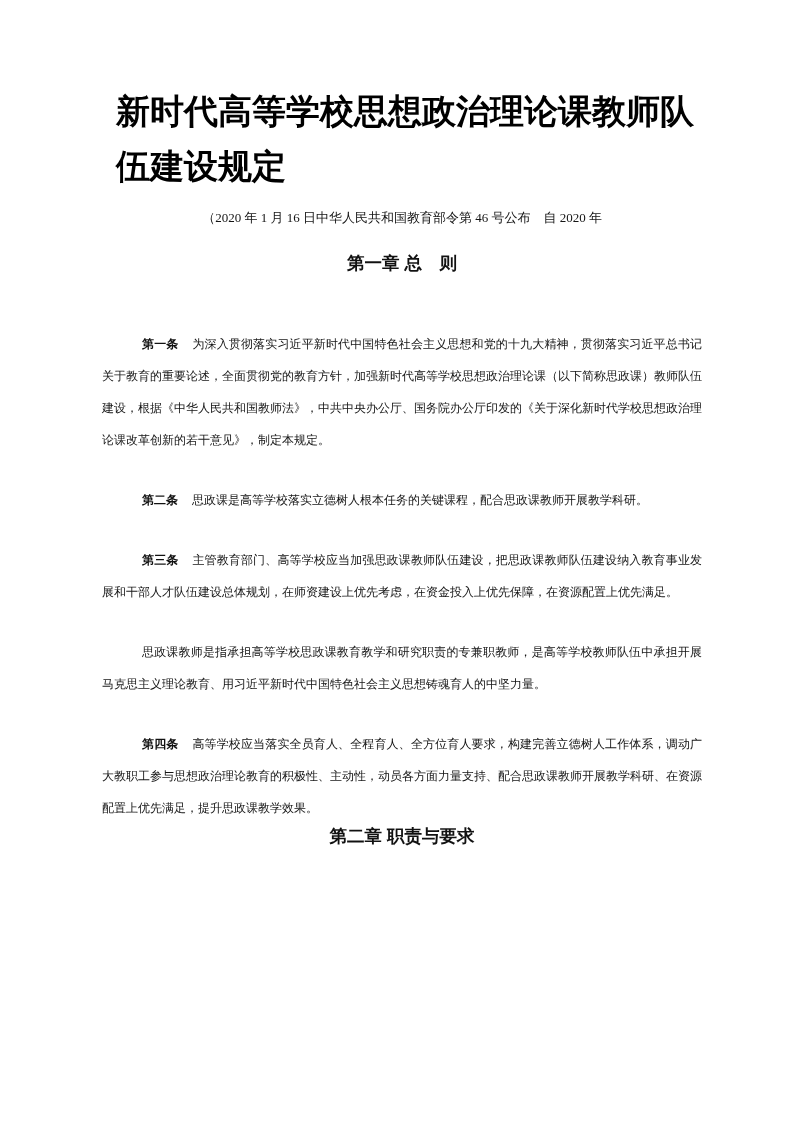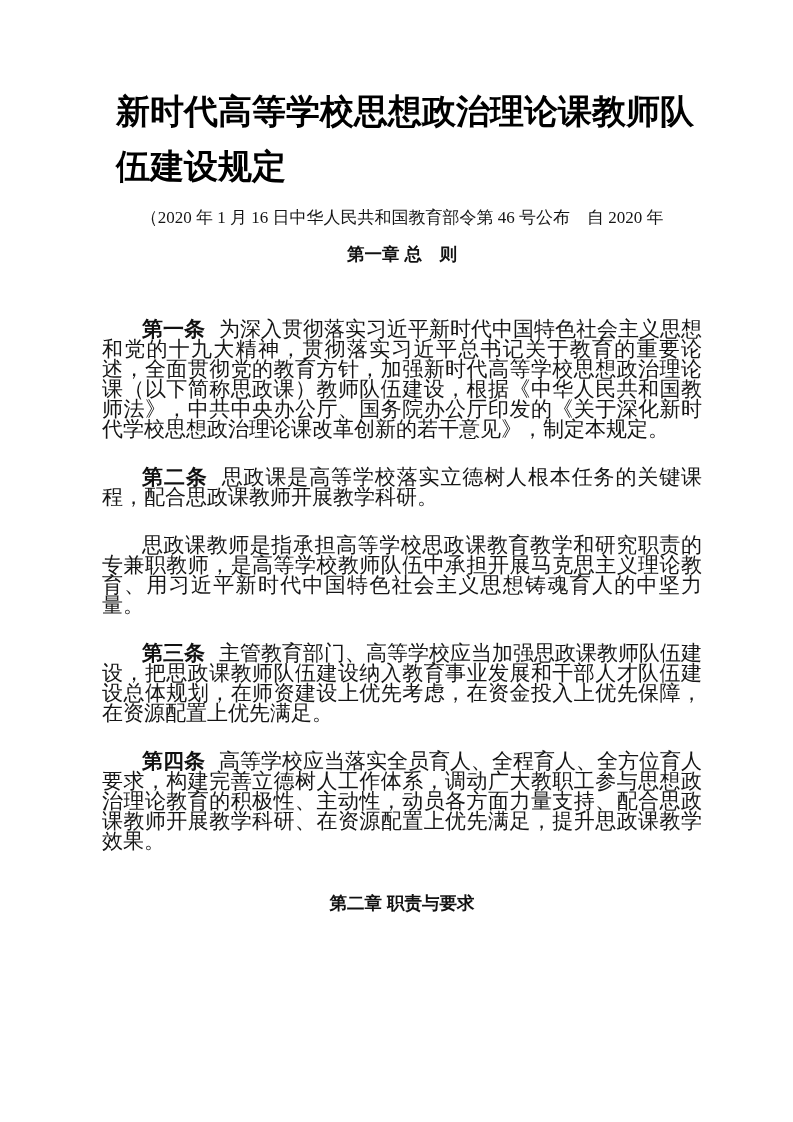--- a/index.html
+++ b/index.html
@@ -19,37 +19,37 @@
     width: 582px;
     font-size: 34px;
     line-height: 55px;
     font-weight: bold;
     letter-spacing: 0;
     color: #000;
   }
   .pubnote {
     margin: 0;
     text-align: center;
-    font-size: 17px;
+    font-size: 13px;
     line-height: 48px;
     color: #151515;
   }
   .chapter-heading {
     text-align: center;
     font-weight: bold;
     font-family: "Liberation Sans", "DejaVu Sans", sans-serif;
     font-size: 17.5px;
     line-height: 24px;
     color: #111;
   }
-  .chapter-one { }
-  .chapter-two { margin-top: 40px; }
+  .chapter-one { margin-top: 9px; }
+  .chapter-two { }
   .para {
-    font-size: 21px;
-    line-height: 20px;
+    font-size: 12px;
+    line-height: 32px;
     text-align: justify;
     text-indent: 40px;
     margin: 28px 0 0 0;
     color: #151515;
   }
   .article-one  { margin-top: 53px; }
   .article-five { margin-top: 48px; }
   .art-label {
     font-weight: bold;
     font-family: "Liberation Sans", "DejaVu Sans", sans-serif;
@@ -71,25 +71,25 @@
   <div class="chapter-heading chapter-one">第一章 总　则</div>
 
   <p class="para article-one">
     <span class="art-label">第一条</span><span>为深入贯彻落实习近平新时代中国特色社会主义思想和党的十九大精神，贯彻落实习近平总书记关于教育的重要论述，全面贯彻党的教育方针，加强新时代高等学校思想政治理论课（以下简称思政课）教师队伍建设，根据《中华人民共和国教师法》，中共中央办公厅、国务院办公厅印发的《关于深化新时代学校思想政治理论课改革创新的若干意见》，制定本规定。</span>
   </p>
 
   <p class="para">
     <span class="art-label">第二条</span><span>思政课是高等学校落实立德树人根本任务的关键课程，配合思政课教师开展教学科研。</span>
   </p>
 
-  <p class="para">思政课教师是指承担高等学校思政课教育教学和研究职责的专兼职教师，是高等学校教师队伍中承担开展马克思主义理论教育、用习近平新时代中国特色社会主义思想铸魂育人的中坚力量。</p>
-
   <p class="para">
     <span class="art-label">第三条</span><span>主管教育部门、高等学校应当加强思政课教师队伍建设，把思政课教师队伍建设纳入教育事业发展和干部人才队伍建设总体规划，在师资建设上优先考虑，在资金投入上优先保障，在资源配置上优先满足。</span>
   </p>
+
+  <p class="para">思政课教师是指承担高等学校思政课教育教学和研究职责的专兼职教师，是高等学校教师队伍中承担开展马克思主义理论教育、用习近平新时代中国特色社会主义思想铸魂育人的中坚力量。</p>
 
   <p class="para">
     <span class="art-label">第四条</span><span>高等学校应当落实全员育人、全程育人、全方位育人要求，构建完善立德树人工作体系，调动广大教职工参与思想政治理论教育的积极性、主动性，动员各方面力量支持、配合思政课教师开展教学科研、在资源配置上优先满足，提升思政课教学效果。</span>
   </p>
 
   <div class="chapter-heading chapter-two">第二章 职责与要求</div>
 
 
 </div>
 

